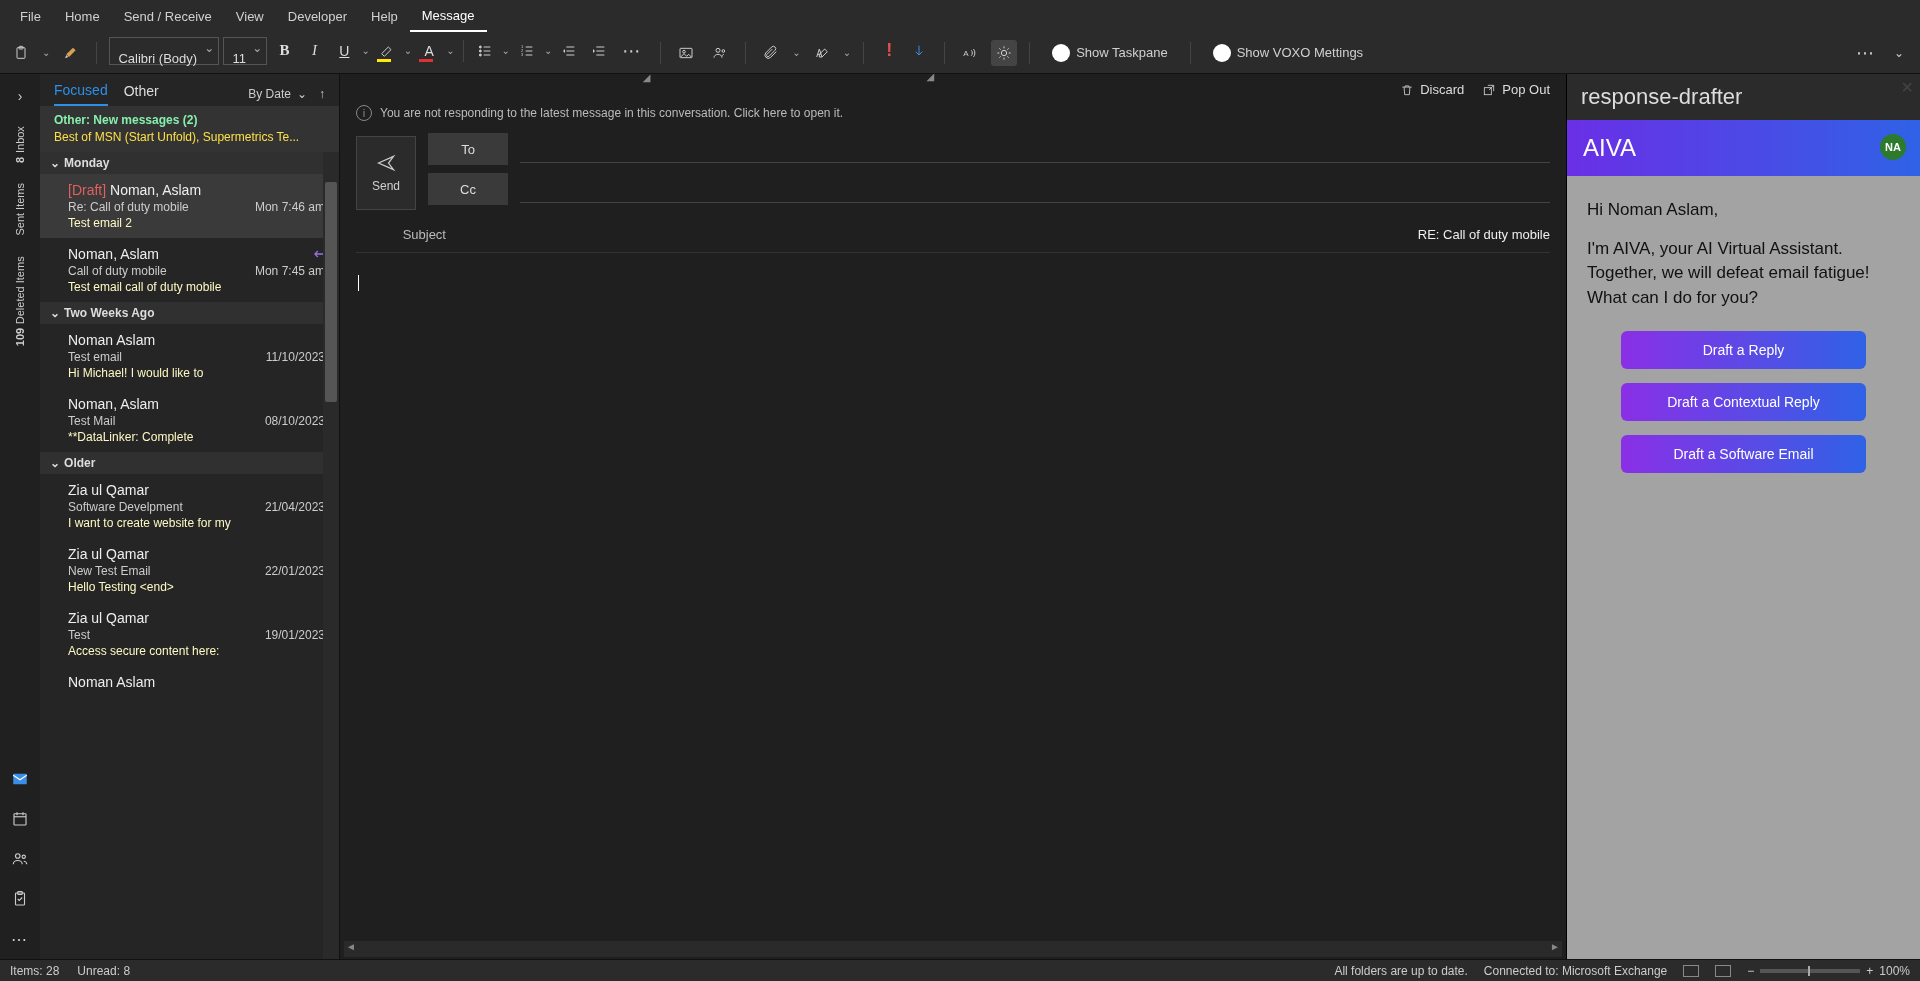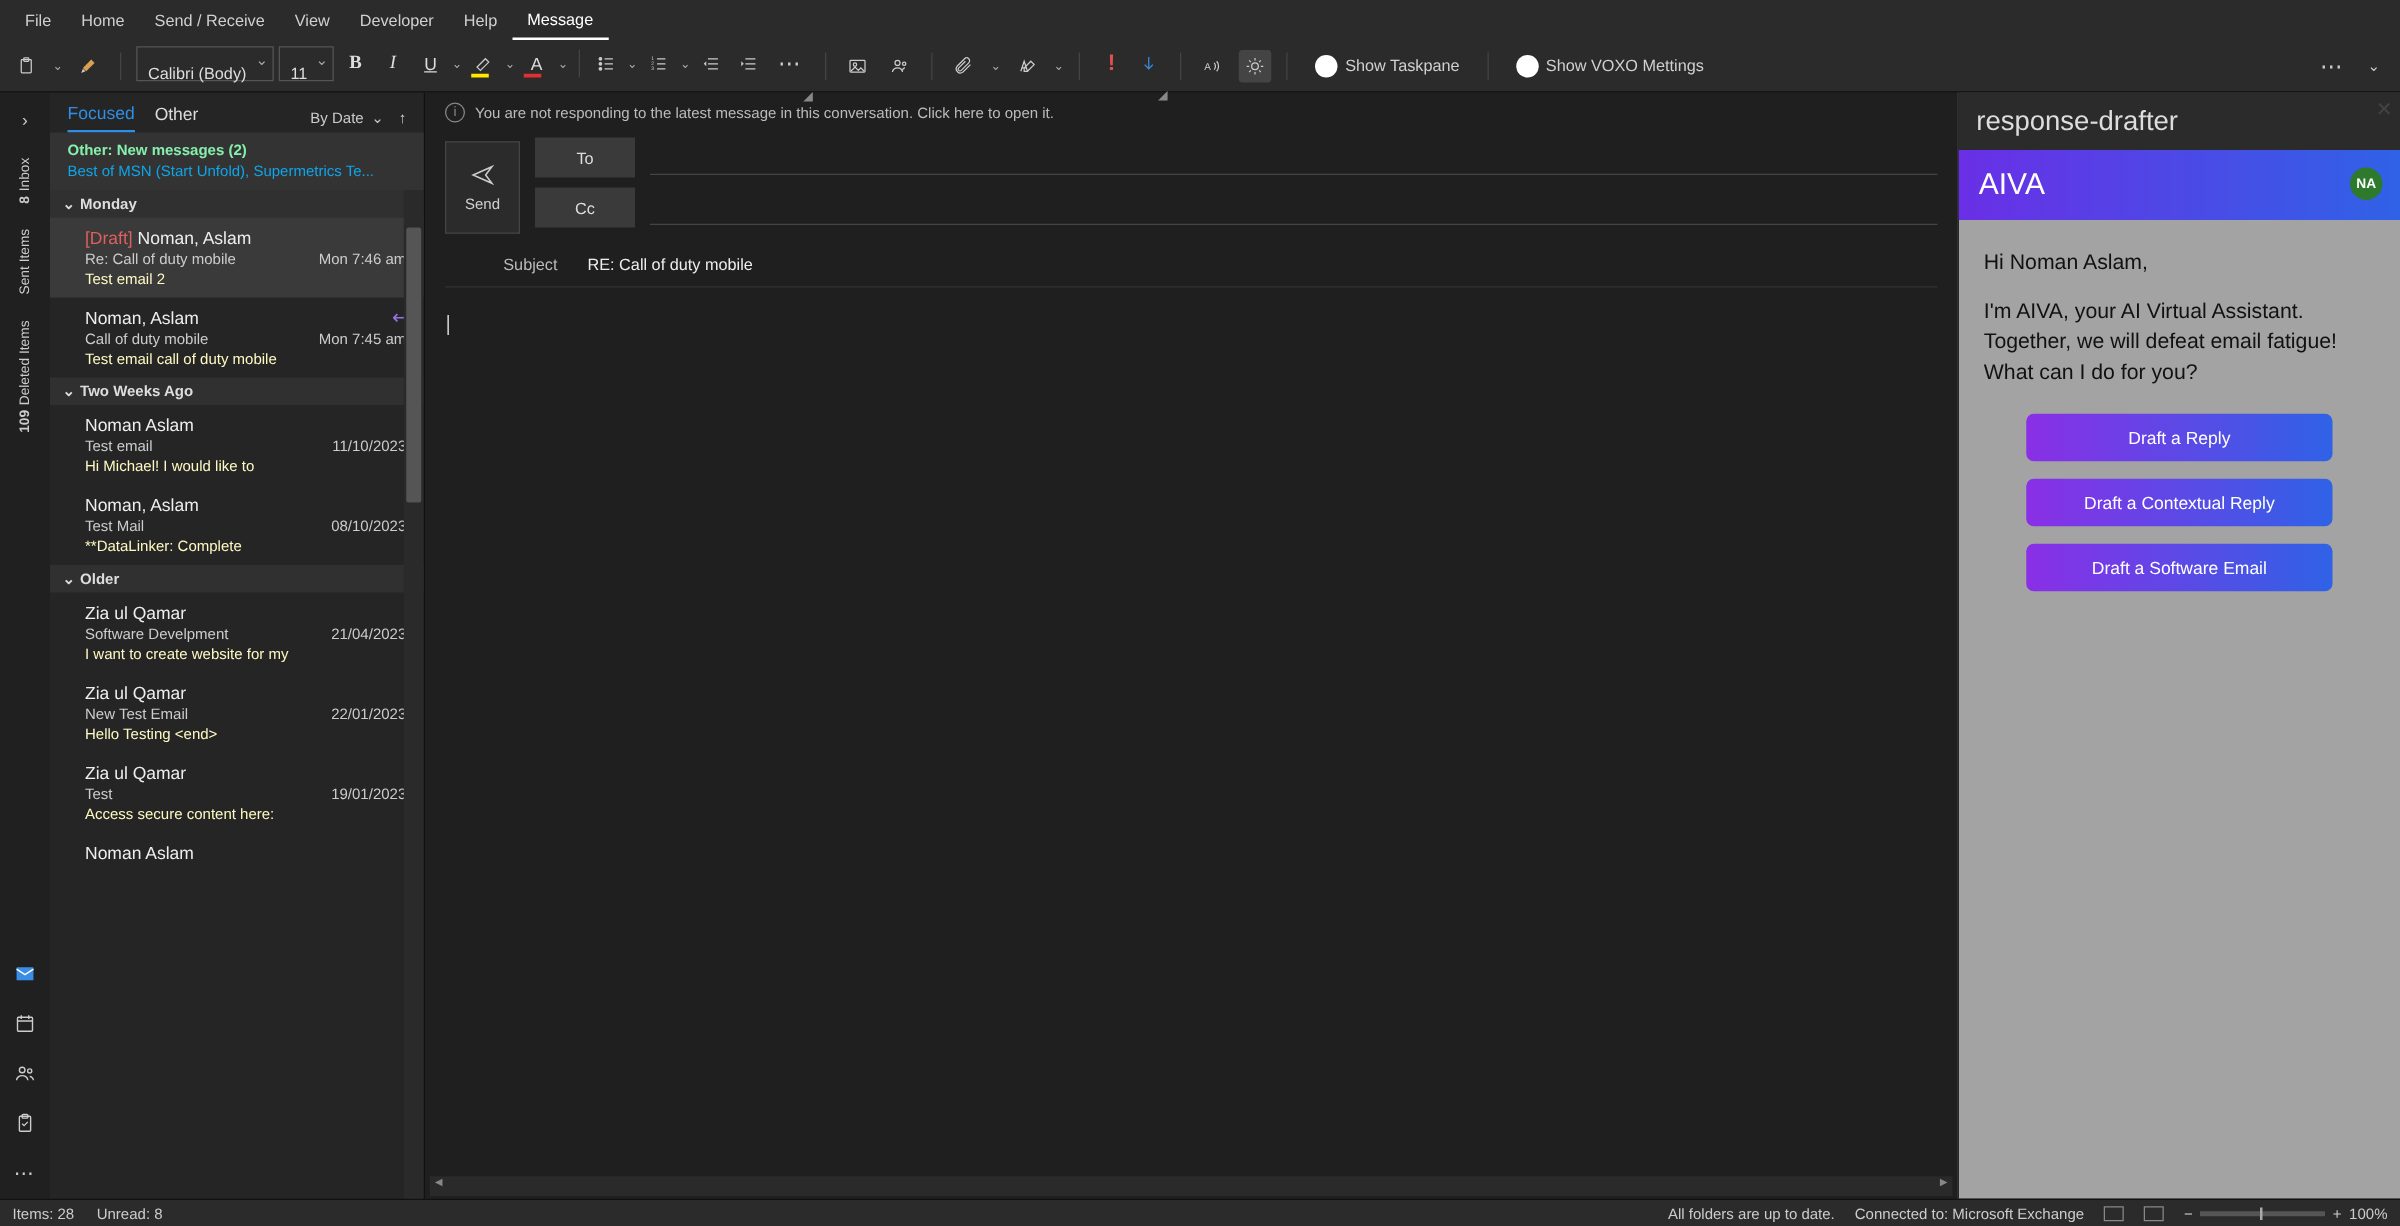--- a/index.html
+++ b/index.html
@@ -41,21 +41,21 @@
 .mailicn { color:#3a8ee6; }
 
 
 .msglist { width:300px; background:#252525; display:flex; flex-direction:column; border-right:1px solid #111; }
 .tabs { display:flex; align-items:center; padding:8px 14px 0; font-size:14px; }
 .tabs .tab { margin-right:16px; padding-bottom:6px; cursor:pointer; color:#ddd;}
 .tabs .tab.active { color:#2f8fe6; border-bottom:2px solid #2f8fe6;}
 .tabs .sort { margin-left:auto; font-size:12px; color:#ccc; display:flex; align-items:center; gap:6px;}
 .otherbar { background:#333; padding:6px 14px; font-size:12px; line-height:1.4; }
 .otherbar .t { font-weight:700; color:#86efac;}
-.otherbar .s { color:#0ea5e9; white-space:nowrap; overflow:hidden; text-overflow:ellipsis;}
+.otherbar .s { color:#fde047; white-space:nowrap; overflow:hidden; text-overflow:ellipsis;}
 .grouphdr { background:#303030; padding:4px 10px; font-size:12px; font-weight:600; color:#ddd; display:flex; align-items:center; gap:4px;}
 .grouphdr:before{content:"⌄"; font-size:12px;}
 .items { flex:1; overflow-y:auto; position:relative;}
 .msgitem { padding:8px 14px 8px 28px; border-bottom:0; cursor:pointer; position:relative;}
 .msgitem.selected { background:#3a3a3a; }
 .msgitem .from { font-size:14px; color:#eee;}
 .msgitem .draft { color:#e05f5f; }
 .row2 { display:flex; justify-content:space-between; font-size:12px; color:#ccc; margin-top:2px;}
 .row3 { font-size:12px; color:#fef9c3; margin-top:2px; white-space:nowrap; overflow:hidden; text-overflow:ellipsis;}
 .replyicn { position:absolute; right:12px; top:6px; color:#9a6fe0; font-size:16px;}
@@ -67,21 +67,21 @@
 .compose-top { display:flex; justify-content:flex-end; align-items:center; gap:18px; padding:8px 16px 0; font-size:13px; color:#ddd;}
 .compose-top .act{display:flex; align-items:center; gap:6px; cursor:pointer;}
 .notice { display:flex; align-items:center; gap:8px; font-size:12px; color:#bbb; padding:8px 16px;}
 .notice .ic{ width:16px;height:16px;border:1px solid #888; border-radius:50%; display:inline-flex; align-items:center; justify-content:center; font-size:11px; color:#888;}
 .header-area{ padding:4px 16px 8px; }
 .hrow { display:flex; align-items:center; gap:12px; margin-bottom:8px;}
 .sendbtn { width:60px; height:74px; border:1px solid #444; background:#2b2b2b; display:flex; flex-direction:column; align-items:center; justify-content:center; gap:6px; font-size:12px; cursor:pointer;}
 .sendbtn svg{width:20px;height:20px;}
 .fbtn { width:80px; height:32px; background:#3a3a3a; border:none; color:#ddd; font-size:13px; cursor:pointer;}
 .fld { flex:1; border-bottom:1px solid #444; height:28px;}
-.subjrow{ display:flex; align-items:center; gap:24px; padding:6px 0 10px; border-bottom:1px solid #333;}
+.subjrow{ display:flex; align-items:center; gap:24px; padding:6px 0 10px; border-bottom:1px solid #333;justify-content:space-between;}
 .subjrow .lbl{ width:60px; text-align:right; font-size:13px; color:#bbb; margin-left:30px;}
 .subjrow .val{ font-size:13px; color:#eee;}
 .body { flex:1; padding:14px 18px; font-size:14px; color:#eee; position:relative;}
 .body .cursor{ display:inline-block; width:1px; height:16px; background:#fff; }
 .hscroll{ height:16px; background:#2a2a2a; margin:0 4px 2px; position:relative;}
 .hscroll:before{content:"◄"; position:absolute; left:2px; top:0; font-size:10px; color:#888;}
 .hscroll:after{content:"►"; position:absolute; right:2px; top:0; font-size:10px; color:#888;}
 
 
 .pane { width:354px; background:#a3a3a3; display:flex; flex-direction:column; border-left:1px solid #000;}
@@ -413,20 +413,35 @@
           </div>
           <div class="row3"></div>
         </div>
         <div class="scrollbar">
           <div class="thumb" style="top: 30px; height: 220px;"></div>
         </div>
       </div>
   </div>
 
   <div class="compose">
+    <div class="compose-top">
+      <div class="act">
+          <svg width="14" height="14" viewBox="0 0 24 24">
+            <path d="M4 7h16M9 7V5h6v2M7 7l1 13h8l1-13"></path>
+          </svg>
+          <span>Discard</span>
+        </div>
+      <div class="act">
+          <svg width="14" height="14" viewBox="0 0 24 24">
+            <rect x="4" y="8" width="12" height="12"></rect>
+            <path d="M10 4h10v10M20 4l-8 8"></path>
+          </svg>
+          <span>Pop Out</span>
+        </div>
+    </div>
     <div class="notice">
         <span class="ic">i</span>
         <span>You are not responding to the latest message in this conversation. Click here to open it.</span>
       </div>
     <div class="header-area">
       <div class="hrow">
         <div class="sendbtn">
           <svg viewBox="0 0 24 24">
               <path d="M3 12l18-8-6 8 6 8z"></path>
             </svg>

